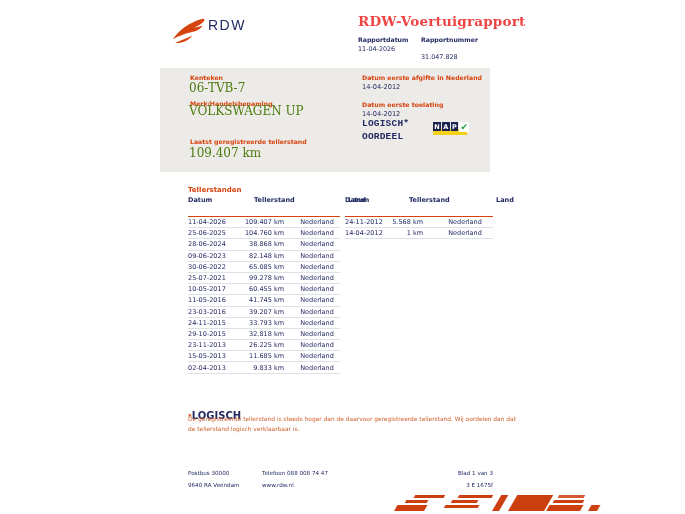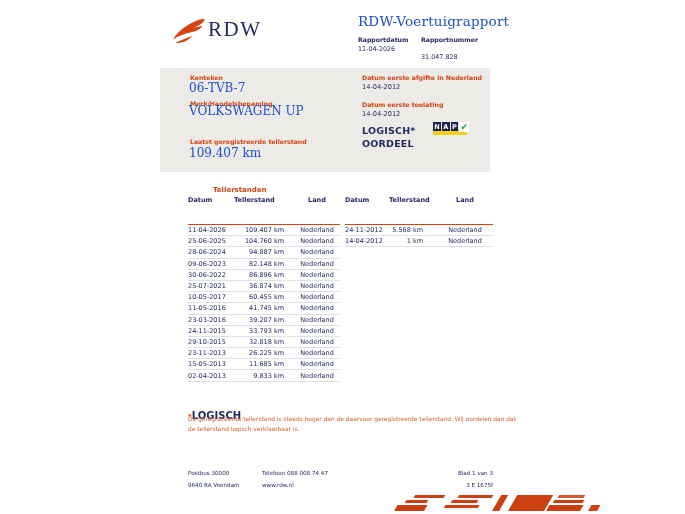--- a/index.html
+++ b/index.html
@@ -2,41 +2,41 @@
 <html><head>
 <meta charset="utf-8">
 <style>
   html,body{margin:0;padding:0;}
   body{
     width:685px;height:514px;position:relative;background:#ffffff;
     font-family:"DejaVu Sans",sans-serif;color:#232a63;overflow:hidden;
   }
   .abs{position:absolute;}
   
-  .logo-text{font-family:Liberation Serif, serif;font-size:21px;letter-spacing:1.5px;color:#232a63;}
-  .doc-title{font-family:"DejaVu Serif",serif;font-size:13.5px;font-weight:normal;color:#1d4ed8;letter-spacing:.2px;}
+  .logo-text{font-family:Liberation Sans, sans-serif;font-size:14px;letter-spacing:1.5px;color:#232a63;}
+  .doc-title{font-family:"DejaVu Serif",serif;font-size:13.5px;font-weight:bold;color:#ef4444;letter-spacing:.2px;}
   .meta-label{font-size:6.2px;font-weight:bold;color:#232a63;}
   .meta-value{font-size:6.4px;color:#232a63;}
   
   .panel{left:160px;top:68px;width:330px;height:104px;background:#edebe8;}
   .fld-label{font-size:6.2px;font-weight:bold;color:#d5430e;}
-  .fld-big{font-family:"DejaVu Serif",serif;font-size:12px;color:#1d4ed8;text-align:center;}
+  .fld-big{font-family:"DejaVu Serif",serif;font-size:12px;color:#4d7c0f;text-align:center;}
   .fld-val{font-size:6.6px;color:#232a63;}
   .oordeel{font-size:9.5px;line-height:12.5px;font-weight:bold;color:#232a63;letter-spacing:.2px;}
   
   .nap{display:flex;align-items:flex-start;position:relative;width:36px;height:16px;}
   .nap-bar{position:absolute;left:0;top:7px;width:34px;height:6px;background:#f4d019;}
   .nap-sq{position:relative;width:8px;height:9px;background:#1d2350;color:#fff;font-size:6.5px;font-weight:bold;
           display:flex;align-items:center;justify-content:center;margin-right:1px;}
   .nap-chk{position:relative;width:10px;height:10px;background:#fdfdfb;color:#1d9b48;font-size:9px;font-weight:bold;
            display:flex;align-items:center;justify-content:center;}
   
-  .tbl-title{font-size:7px;font-weight:bold;color:#d5430e;margin-left:25px;}
+  .tbl-title{font-size:7px;font-weight:bold;color:#d5430e;}
   .tgroup{position:absolute;top:196px;}
-  .thead{display:grid;font-size:6.5px;font-weight:bold;color:#232a63;border-bottom:1px solid #d5430e;padding-bottom:20px;}
+  .thead{display:grid;font-size:6.5px;font-weight:bold;color:#232a63;border-bottom:1px solid #d5430e;padding-bottom:12px;gap:20px;}
   .trow{display:grid;font-size:6.5px;color:#232a63;height:10.2px;align-items:center;border-bottom:1px solid #e0e1e7;}
   .g-left .thead,.g-left .trow{grid-template-columns:46px 60px 46px;width:152px;}
   .g-right .thead,.g-right .trow{grid-template-columns:44px 48px 56px;width:148px;}
   .c-km{text-align:right;padding-right:14px;}
   .c-land{text-align:center;}
   .g-left .c-km{padding-right:10px;}
   
   .fn-title{font-size:10px;font-weight:bold;color:#232a63;}
   .fn-star{color:#d5430e;font-weight:bold;font-size:7.2px;}
   .fn-body{font-size:5.9px;line-height:9.5px;color:#d0602e;width:335px;}
@@ -76,21 +76,21 @@
 
 <div class="abs fld-label" style="left:190px;top:138px;">Laatst geregistreerde tellerstand</div>
 <div class="abs fld-big" style="left:189px;top:146px;">109.407 km</div>
 
 <div class="abs fld-label" style="left:362px;top:74px;">Datum eerste afgifte in Nederland</div>
 <div class="abs fld-val" style="left:362px;top:83px;">14-04-2012</div>
 
 <div class="abs fld-label" style="left:362px;top:101px;">Datum eerste toelating</div>
 <div class="abs fld-val" style="left:362px;top:110px;">14-04-2012</div>
 
-<div class="abs oordeel" style="left:362px;top:125px;">
+<div class="abs oordeel" style="left:362px;top:118px;font-family:Liberation Mono, monospace;">
   <div>LOGISCH*</div>
   <div>OORDEEL</div>
 </div>
 
 <div class="abs nap" style="left:433px;top:122px;">
   <div class="nap-bar"></div>
   <div class="nap-sq">N</div>
   <div class="nap-sq">A</div>
   <div class="nap-sq">P</div>
   <div class="nap-chk">✔</div>
@@ -109,36 +109,36 @@
       <div class="c-km">109.407 km</div>
       <div class="c-land">Nederland</div>
     </div>
   <div class="trow">
       <div>25-06-2025</div>
       <div class="c-km">104.760 km</div>
       <div class="c-land">Nederland</div>
     </div>
   <div class="trow">
       <div>28-06-2024</div>
-      <div class="c-km">94.887 km</div>
+      <div class="c-km">38.868 km</div>
       <div class="c-land">Nederland</div>
     </div>
   <div class="trow">
       <div>09-06-2023</div>
       <div class="c-km">82.148 km</div>
       <div class="c-land">Nederland</div>
     </div>
   <div class="trow">
       <div>30-06-2022</div>
-      <div class="c-km">86.896 km</div>
+      <div class="c-km">65.085 km</div>
       <div class="c-land">Nederland</div>
     </div>
   <div class="trow">
       <div>25-07-2021</div>
-      <div class="c-km">36.874 km</div>
+      <div class="c-km">99.278 km</div>
       <div class="c-land">Nederland</div>
     </div>
   <div class="trow">
       <div>10-05-2017</div>
       <div class="c-km">60.455 km</div>
       <div class="c-land">Nederland</div>
     </div>
   <div class="trow">
       <div>11-05-2016</div>
       <div class="c-km">41.745 km</div>

